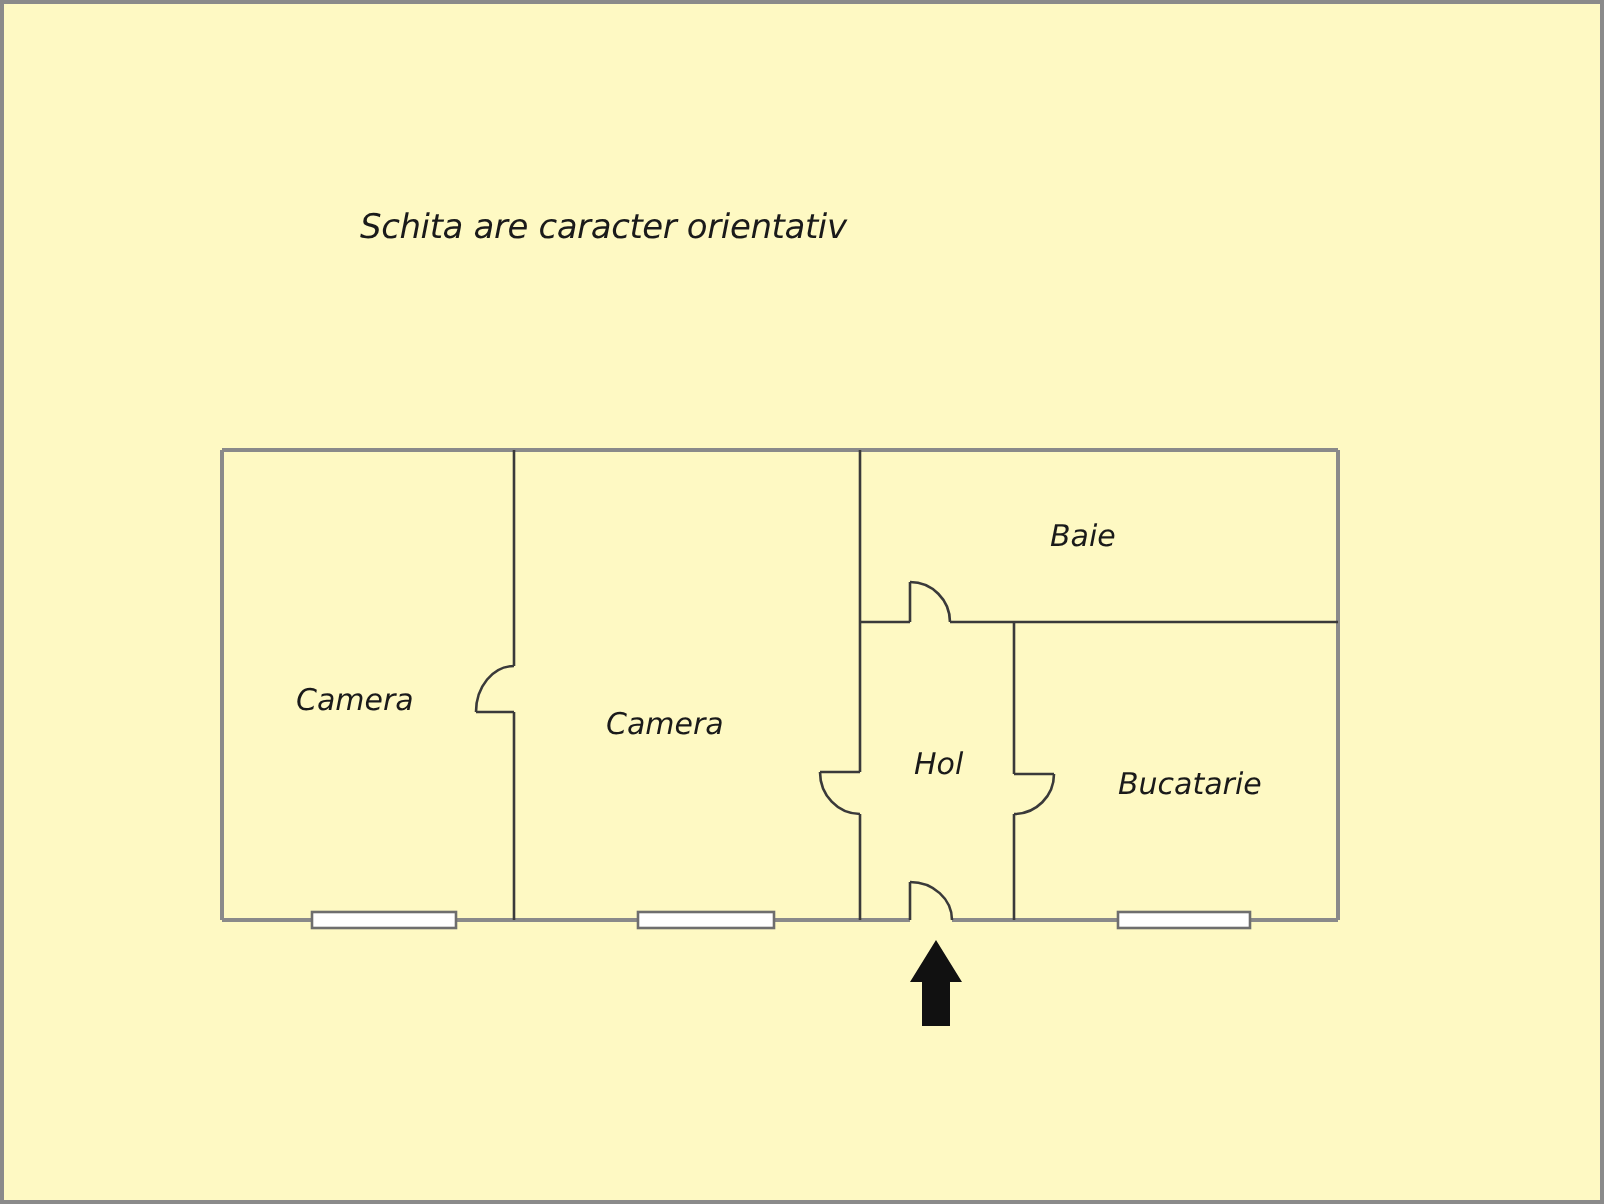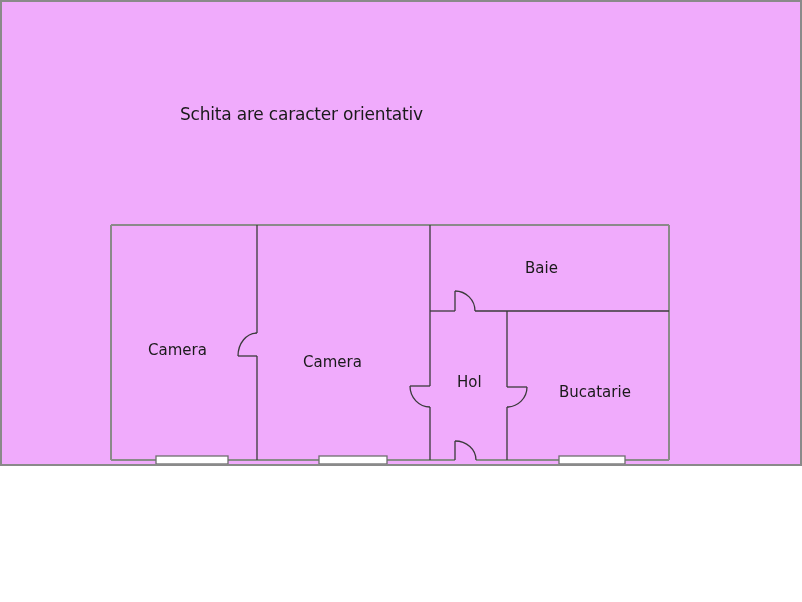--- a/index.html
+++ b/index.html
@@ -1,23 +1,24 @@
 <!DOCTYPE html>
 <html><head>
   <meta charset="utf-8">
   <style>
     html, body { margin: 0; padding: 0; background: #ffffff; }
     .canvas {
       position: relative;
       width: 802px;
-      height: 466px;
+      height: 602px;
       box-sizing: border-box;
       border: 2px solid #8a8a8a;
-      background: #f0abfc;
+      background: #fef9c3;
       overflow: hidden;
+      font-style: italic;
     }
     .caption {
       position: absolute;
       left: 178px;
       top: 102px;
       font-family: "DejaVu Sans", sans-serif;
       font-size: 17px;
       color: #1a1a1a;
       letter-spacing: -0.2px;
       white-space: nowrap;

